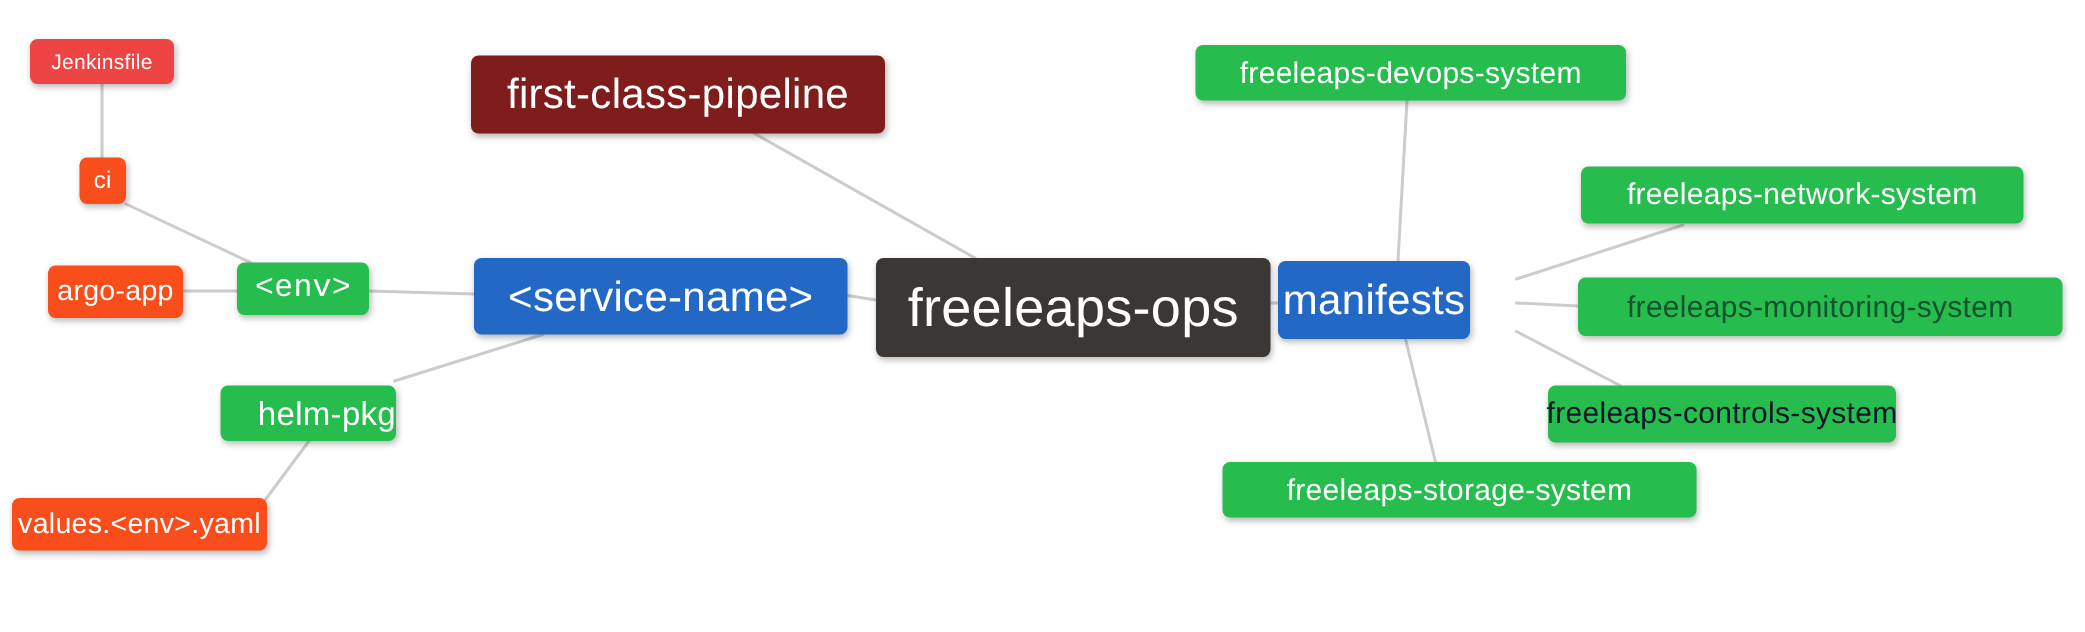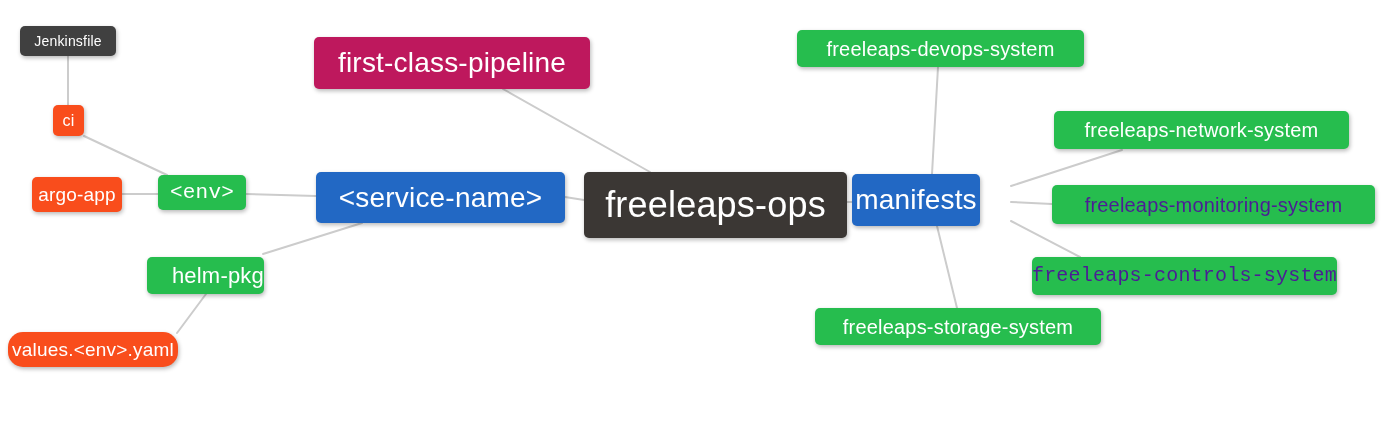--- a/index.html
+++ b/index.html
@@ -56,56 +56,56 @@
       <line x1="932" y1="174" x2="938" y2="67" stroke="#CCCCCC" stroke-width="2" stroke-linecap="round"></line>
       <line x1="1011" y1="186" x2="1122" y2="150" stroke="#CCCCCC" stroke-width="2" stroke-linecap="round"></line>
       <line x1="1011" y1="202" x2="1052" y2="204" stroke="#CCCCCC" stroke-width="2" stroke-linecap="round"></line>
       <line x1="1011" y1="221" x2="1080" y2="257" stroke="#CCCCCC" stroke-width="2" stroke-linecap="round"></line>
       <line x1="937" y1="226" x2="957" y2="308" stroke="#CCCCCC" stroke-width="2" stroke-linecap="round"></line>
     </svg>
   <div>
       <div class="node" style="left: 584px; top: 172px; width: 263px; height: 66px; font-size: 36px; background: rgb(59, 55, 52); color: rgb(255, 255, 255);">
         <span>freeleaps-ops</span>
       </div>
-      <div class="node" style="left: 314px; top: 37px; width: 276px; height: 52px; font-size: 28px; background: #be185d; color: rgb(255, 255, 255);">
+      <div class="node" style="left: 314px; top: 37px; width: 276px; height: 52px; font-size: 28px; background: #7f1d1d; color: rgb(255, 255, 255);">
         <span>first-class-pipeline</span>
       </div>
       <div class="node" style="left: 316px; top: 172px; width: 249px; height: 51px; font-size: 28px; background: rgb(34, 104, 196); color: rgb(255, 255, 255);">
         <span>&lt;service-name&gt;</span>
       </div>
       <div class="node" style="left: 852px; top: 174px; width: 128px; height: 52px; font-size: 28px; background: rgb(34, 104, 196); color: rgb(255, 255, 255);">
         <span>manifests</span>
       </div>
       <div class="node" style="left: 158px; top: 175px; width: 88px; height: 35px; font-size: 21px; background: rgb(38, 189, 78); color: rgb(255, 255, 255); font-family: Liberation Mono, monospace;">
         <span>&lt;env&gt;</span>
       </div>
       <div class="node" style="left: 147px; top: 257px; width: 117px; height: 37px; font-size: 22px; background: rgb(38, 189, 78); color: rgb(255, 255, 255); justify-content: flex-end;">
         <span>helm-pkg</span>
       </div>
       <div class="node" style="left: 53px; top: 105px; width: 31px; height: 31px; font-size: 16px; background: rgb(249, 77, 28); color: rgb(255, 255, 255);">
         <span>ci</span>
       </div>
       <div class="node" style="left: 32px; top: 177px; width: 90px; height: 35px; font-size: 19px; background: rgb(249, 77, 28); color: rgb(255, 255, 255); justify-content: center;">
         <span>argo-app</span>
       </div>
-      <div class="node" style="left: 8px; top: 332px; width: 170px; height: 35px; font-size: 19px; background: rgb(249, 77, 28); color: rgb(255, 255, 255); border-radius: 15px;">
+      <div class="node" style="left: 8px; top: 332px; width: 170px; height: 35px; font-size: 19px; background: rgb(249, 77, 28); color: rgb(255, 255, 255);">
         <span>values.&lt;env&gt;.yaml</span>
       </div>
-      <div class="node" style="left: 20px; top: 26px; width: 96px; height: 30px; font-size: 14px; background: #404040; color: rgb(255, 255, 255);">
+      <div class="node" style="left: 20px; top: 26px; width: 96px; height: 30px; font-size: 14px; background: #ef4444; color: rgb(255, 255, 255);">
         <span>Jenkinsfile</span>
       </div>
       <div class="node" style="left: 797px; top: 30px; width: 287px; height: 37px; font-size: 20px; background: rgb(38, 189, 78); color: rgb(255, 255, 255);">
         <span>freeleaps-devops-system</span>
       </div>
       <div class="node" style="left: 1054px; top: 111px; width: 295px; height: 38px; font-size: 20px; background: rgb(38, 189, 78); color: rgb(255, 255, 255); align-items: center;">
         <span>freeleaps-network-system</span>
       </div>
-      <div class="node" style="left: 1052px; top: 185px; width: 323px; height: 39px; font-size: 20px; background: rgb(38, 189, 78); color: #4c1d95;">
+      <div class="node" style="left: 1052px; top: 185px; width: 323px; height: 39px; font-size: 20px; background: rgb(38, 189, 78); color: #14532d;">
         <span>freeleaps-monitoring-system</span>
       </div>
-      <div class="node" style="left: 1032px; top: 257px; width: 305px; height: 38px; font-size: 20px; background: rgb(38, 189, 78); color: #4c1d95; font-family: Liberation Mono, monospace;">
+      <div class="node" style="left: 1032px; top: 257px; width: 232px; height: 38px; font-size: 20px; background: rgb(38, 189, 78); color: #0f172a;">
         <span>freeleaps-controls-system</span>
       </div>
-      <div class="node" style="left: 815px; top: 308px; width: 286px; height: 37px; font-size: 20px; background: rgb(38, 189, 78); color: rgb(255, 255, 255);">
+      <div class="node" style="left: 815px; top: 308px; width: 316px; height: 37px; font-size: 20px; background: rgb(38, 189, 78); color: rgb(255, 255, 255);">
         <span>freeleaps-storage-system</span>
       </div>
     </div>
 </div>
 
 </body></html>

